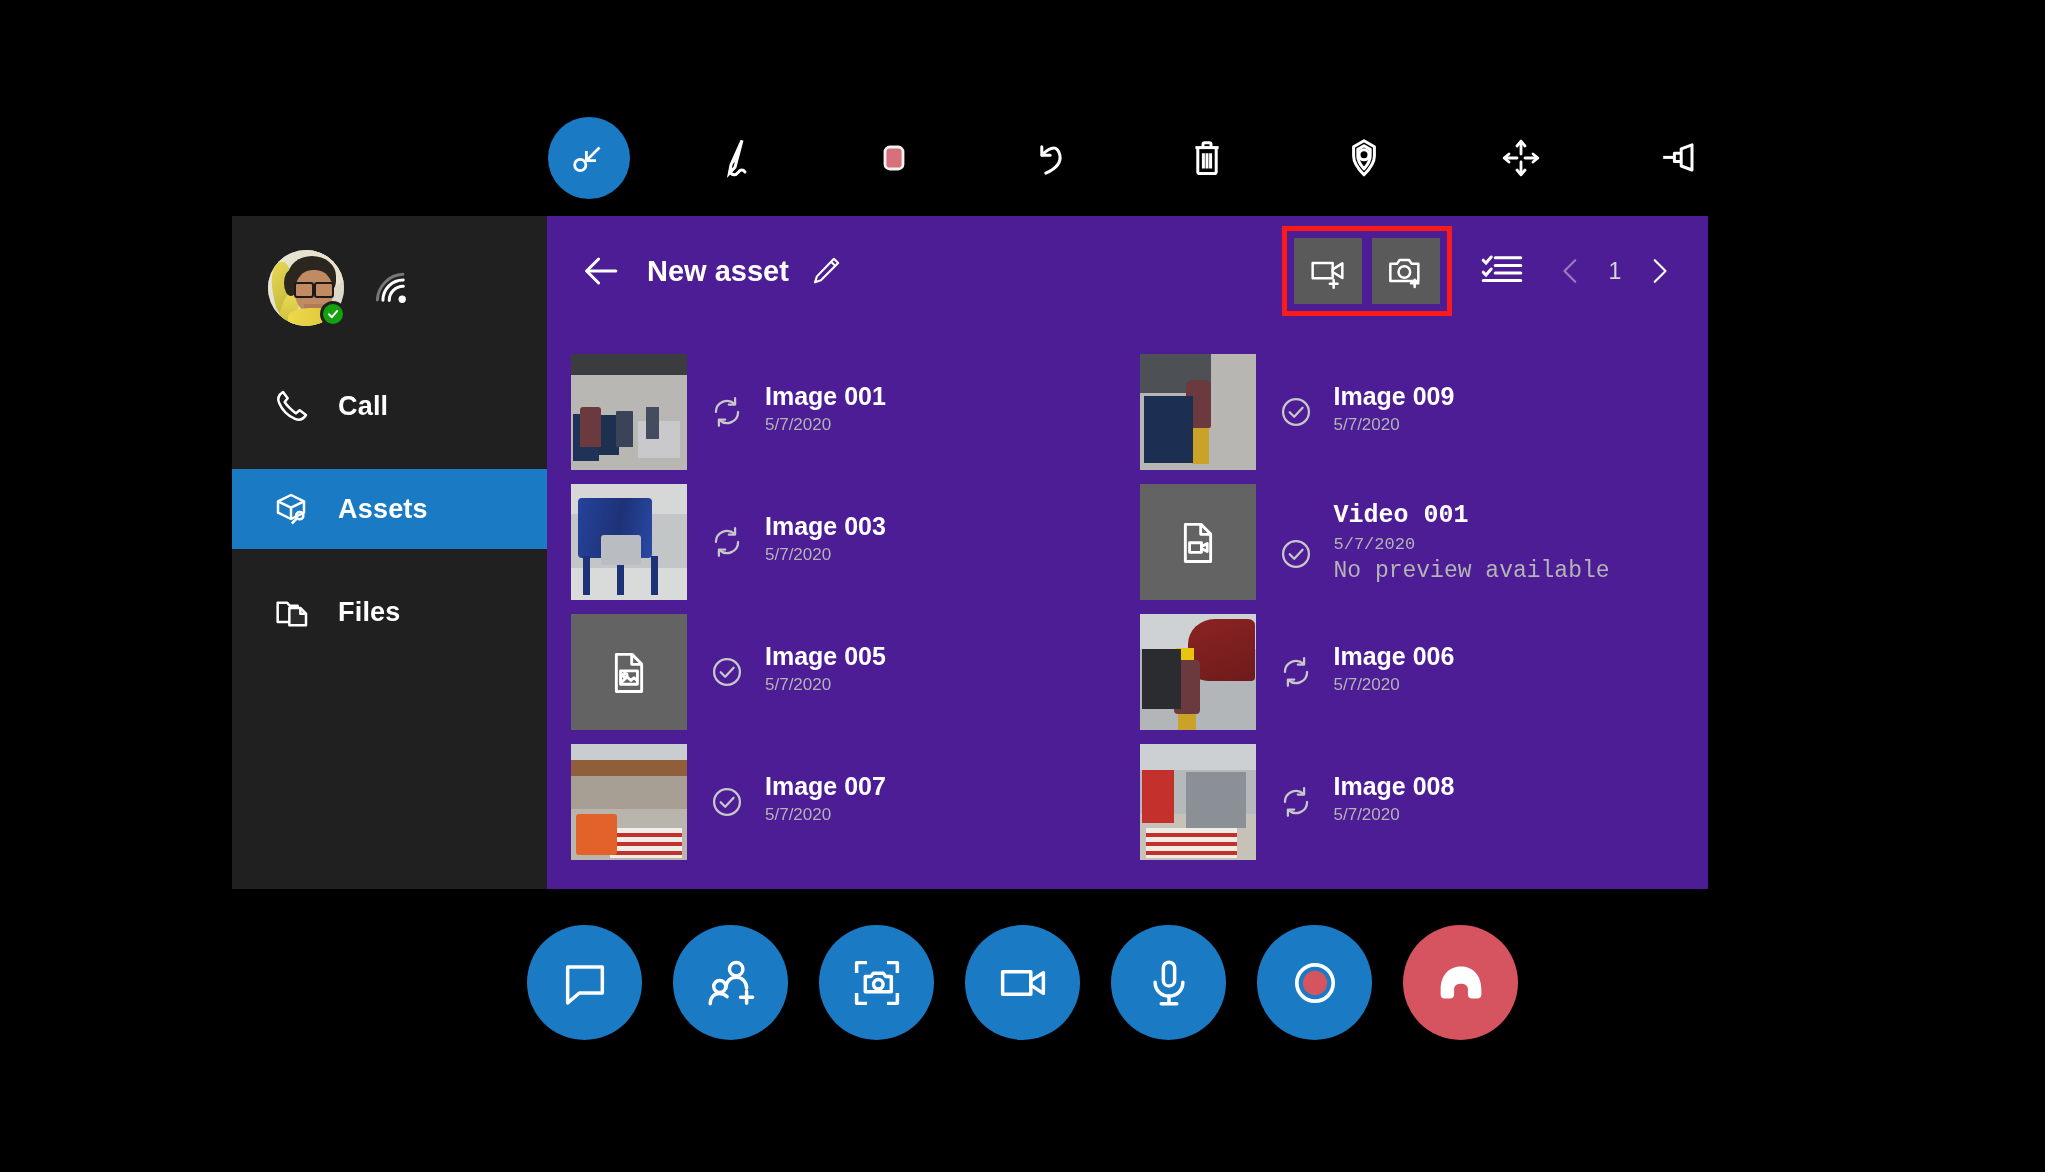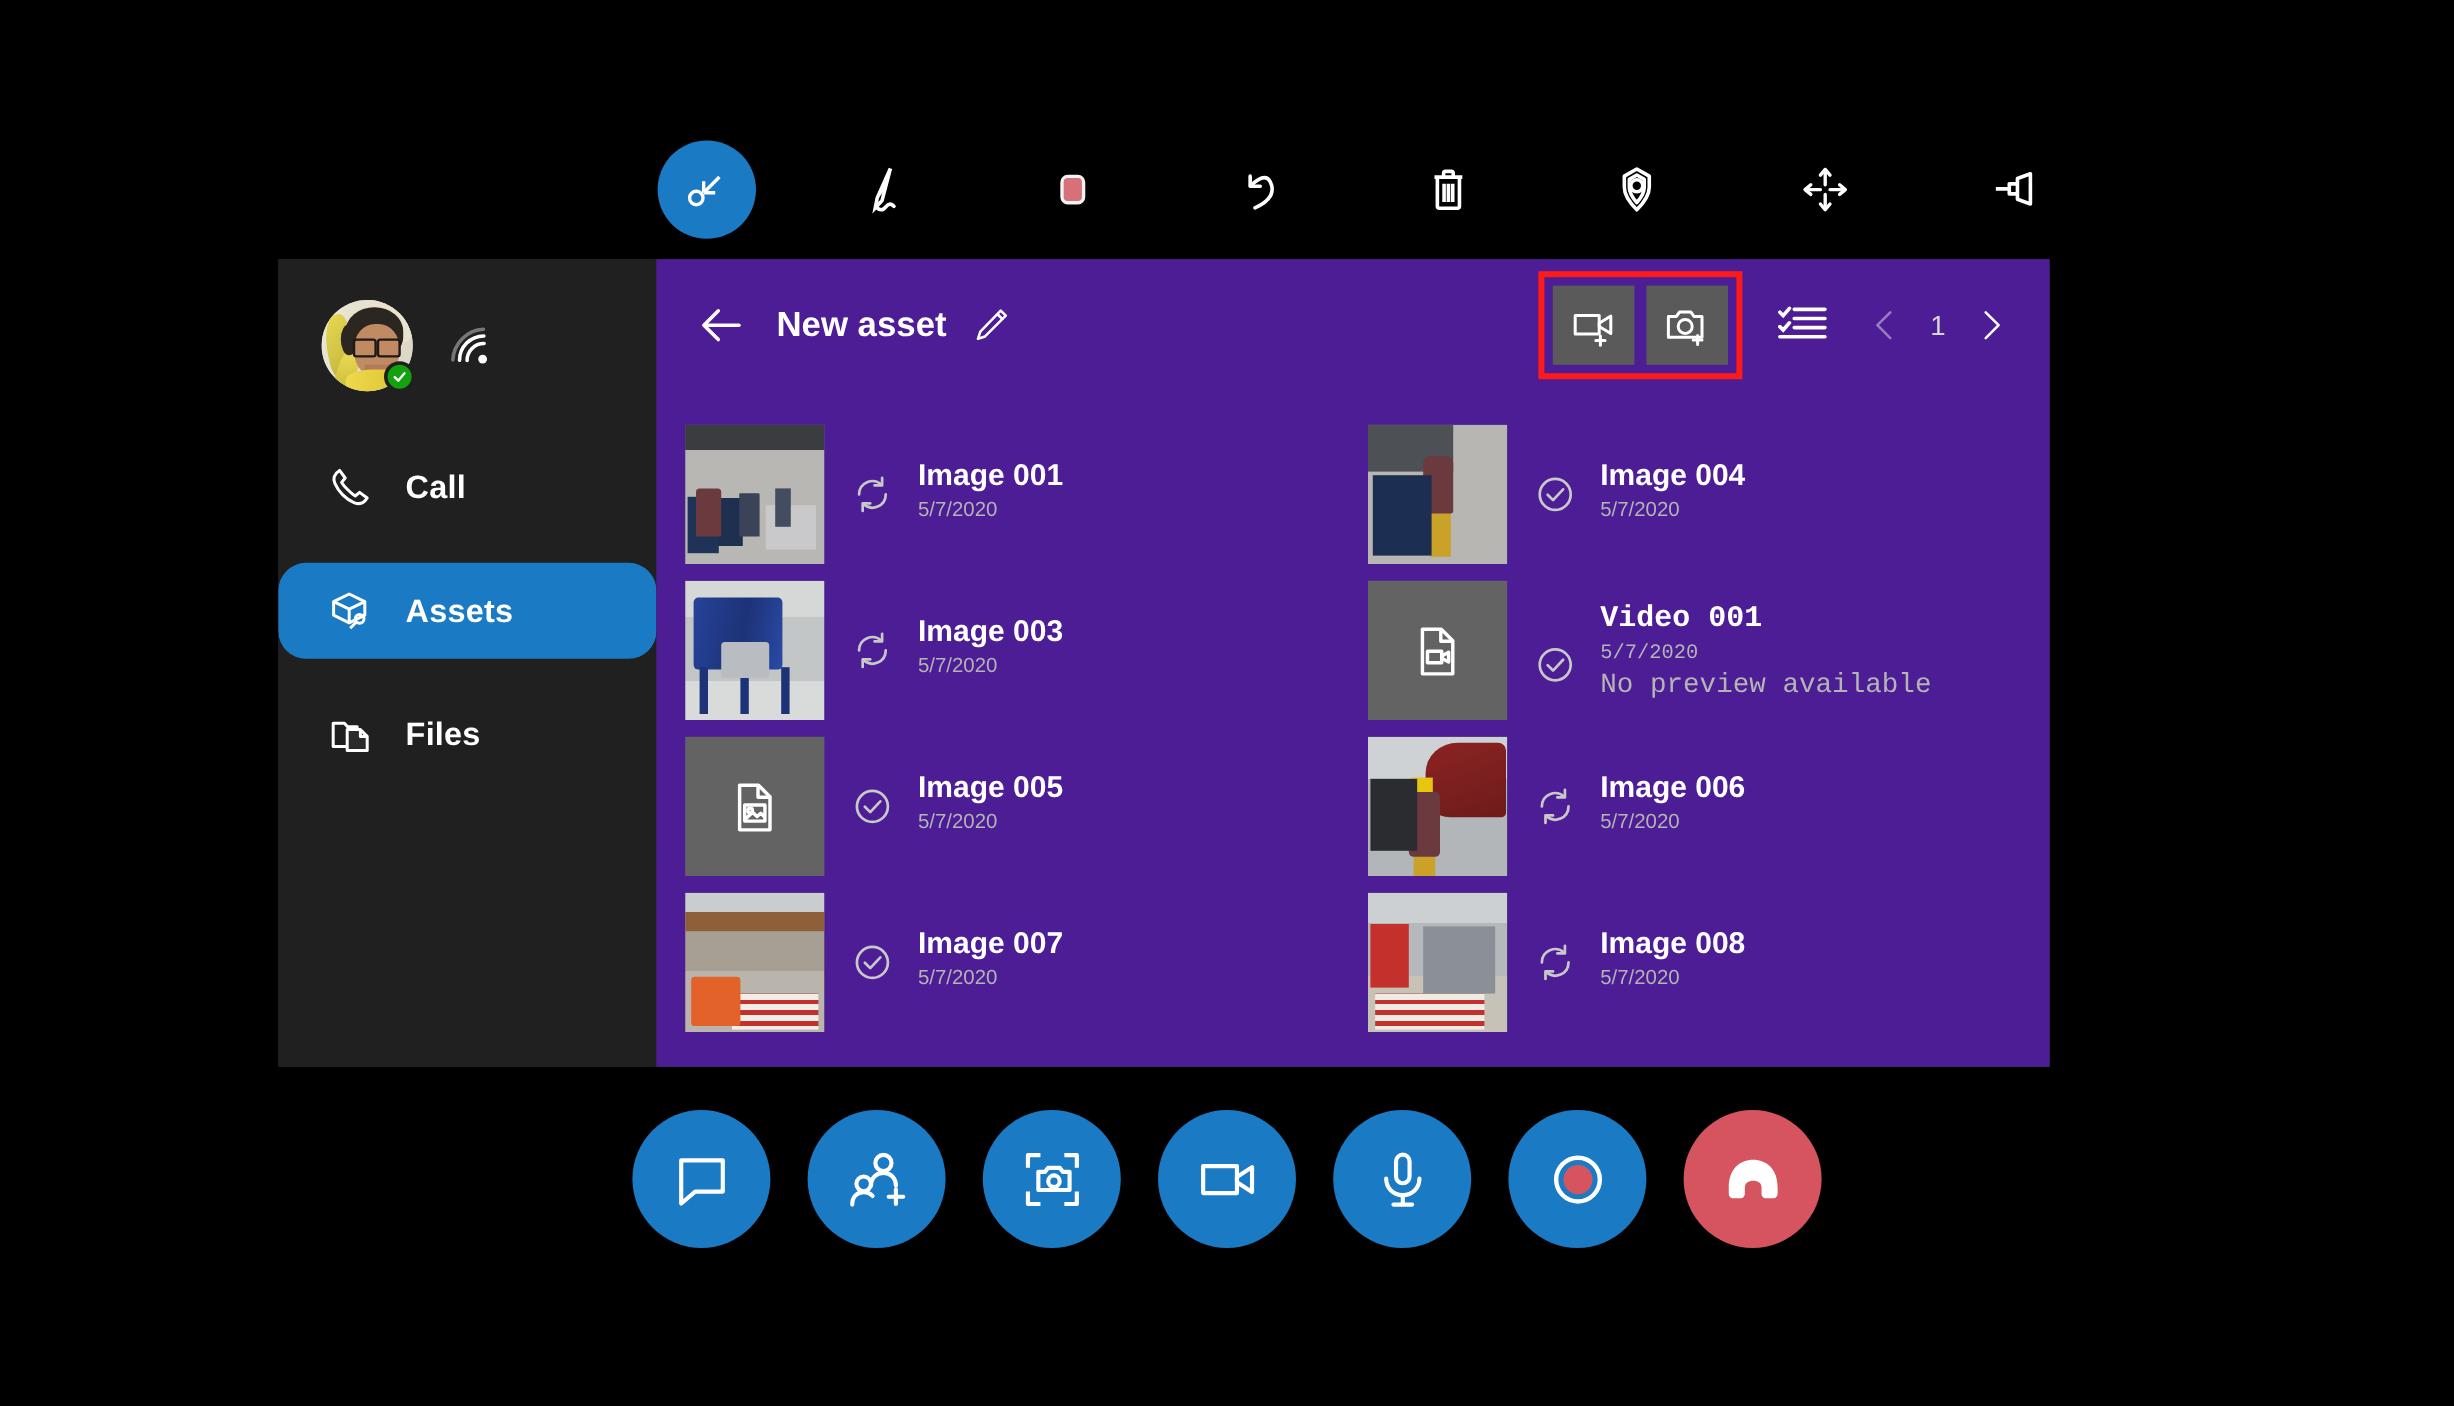--- a/index.html
+++ b/index.html
@@ -87,21 +87,21 @@
   }
   .presence svg { width: 14px; height: 14px; }
   .wifi-icon { margin-left: 24px; width: 46px; height: 42px; flex: 0 0 46px; }
 
   .nav-list { position: absolute; left: 0; top: 150px; width: 100%; }
   .nav-item {
     height: 80px; display: flex; align-items: center;
     padding-left: 40px; cursor: pointer;
   }
   .nav-item + .nav-item { margin-top: 23px; }
-  .nav-item.active { background: #1a7ac4; border-radius: 23px; }
+  .nav-item.active { background: #1a7ac4; }
   .nav-ico { width: 40px; height: 40px; flex: 0 0 40px; display:block; }
   .nav-label {
     margin-left: 26px; color: #ffffff;
     font-size: 27px; font-weight: 600; letter-spacing: .2px;
   }
 
   
   .content { flex: 1 1 auto; position: relative; background: #4c1d95; }
 
   .content-header {
@@ -447,21 +447,21 @@
           <div class="thumb">
             <div class="t-photo t2">
                 <i class="mark"></i>
               </div>
           </div>
           <svg class="status-ico" viewBox="0 0 24 24" fill="none" stroke="#c8c8c8" stroke-width="1.5" stroke-linecap="round" stroke-linejoin="round">
             <circle cx="12" cy="12" r="8.6"></circle>
             <path d="M7.8 12.2 L10.8 15.2 L16.4 9.2"></path>
           </svg>
           <div class="asset-text">
-            <div class="asset-name">Image 004</div>
+            <div class="asset-name">Image 009</div>
             <div class="asset-date">5/7/2020</div>
           </div>
         </div>
 
         <div class="asset-item">
           <div class="thumb">
             <div class="t-photo t3">
                 <i class="mark"></i>
               </div>
           </div>

